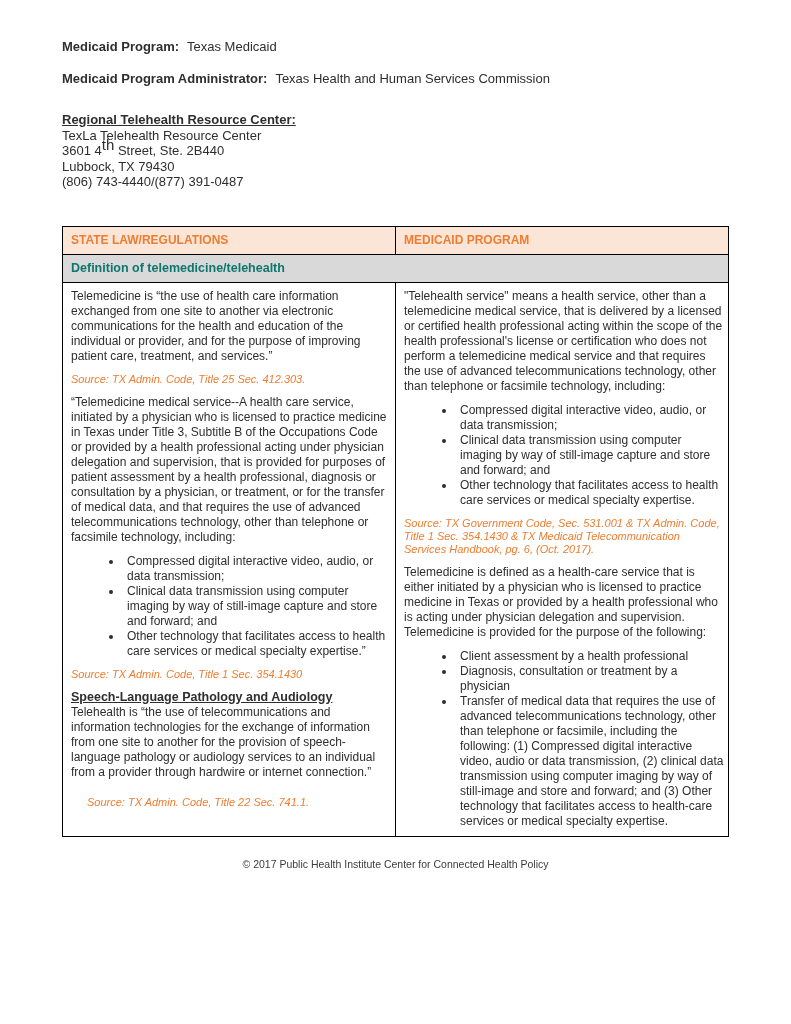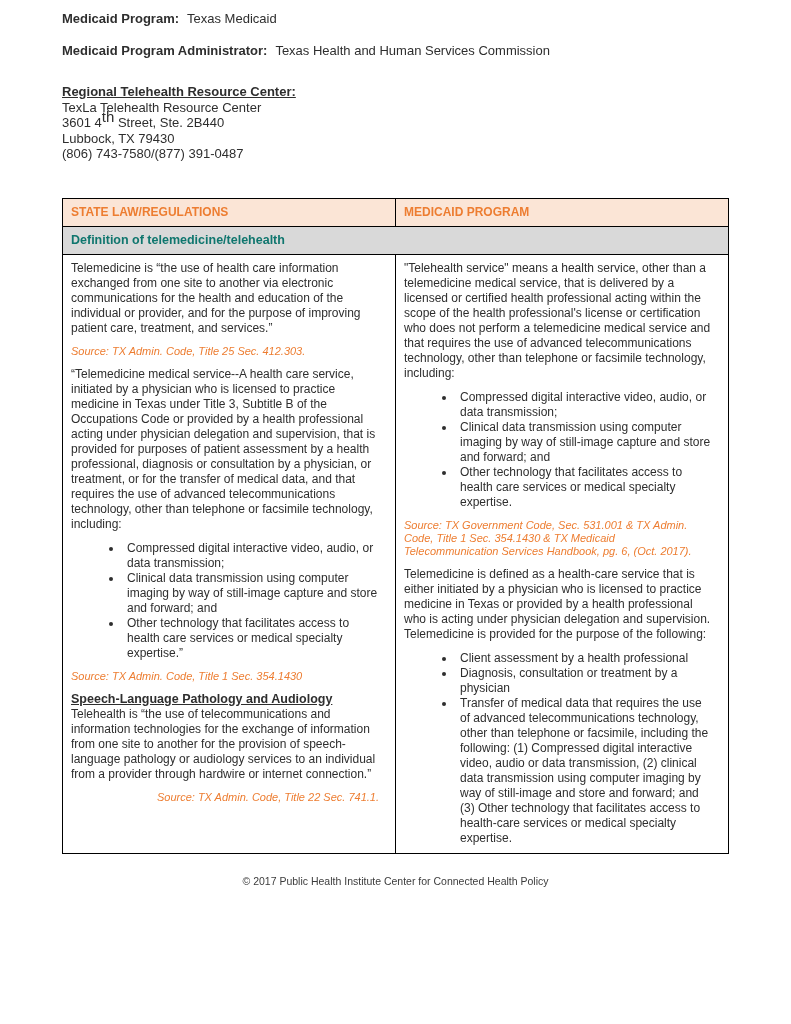--- a/index.html
+++ b/index.html
@@ -14,21 +14,21 @@
   body{
     width:791px;height:1024px;overflow:hidden;background:#ffffff;
     font-family:"Liberation Sans", sans-serif;color:var(--text);
   }
   .page{padding:0 62px;}
   .title{
     color:var(--accent);font-size:23px;font-weight:bold;
     margin:92px 0 0 0;line-height:1.1;
   }
   .field{font-size:13px;margin:0;line-height:16px;}
-  .field-1{margin-top:11px;}
+  .field-1{margin-top:39px;}
   .field-2{margin-top:16px;}
   .b{font-weight:bold;}
   .label-span{margin-right:8px;}
   .resource{margin-top:25px;font-size:13px;line-height:15.5px;}
   .resource-hdr{font-weight:bold;text-decoration:underline;}
   sup{font-size:15px;line-height:0;}
   table.policy{
     width:100%;border-collapse:collapse;margin-top:36px;
     font-size:12px;line-height:15px;table-layout:fixed;border-radius:12px;
   }
@@ -36,23 +36,23 @@
     border:1px solid var(--border);vertical-align:top;text-align:left;
   }
   th.colhead{
     background:var(--table-header-bg);color:var(--accent);
     font-size:12px;font-weight:bold;padding:6px 8px;width:50%;
   }
   .section-row td{
     background:var(--section-row-bg);font-weight:bold;color:#0f766e;
     padding:6px 8px;font-size:12.5px;
   }
-  td.cell{padding:6px 16px 7px 8px;}
+  td.cell{padding:6px 4px 7px 8px;}
   .blk{margin:0 0 9px 0;}
-  .blk-tight{margin:0;text-align:right;}
+  .blk-tight{margin:16px;}
   .src{
     color:var(--accent);font-style:italic;font-weight:normal;
     font-size:11px;line-height:13px;
   }
   ul.bullets{margin:0 0 9px 0;padding:0 0 0 52px;}
   ul.bullets li{margin:0;padding-left:4px;}
   ul.bullets-last{margin-bottom:0;}
   .subhead{
     font-weight:bold;text-decoration:underline;font-size:12.5px;margin:0;
   }
@@ -72,21 +72,21 @@
 
   <p class="field field-2">
     <span class="b label-span">Medicaid Program Administrator:</span><span>Texas Health and Human Services Commission</span>
   </p>
 
   <div class="resource">
     <div class="resource-hdr">Regional Telehealth Resource Center:</div>
     <div>TexLa Telehealth Resource Center</div>
     <div><span>3601 4</span><sup>th</sup><span> Street, Ste. 2B440</span></div>
     <div>Lubbock, TX 79430</div>
-    <div>(806) 743-7580/(877) 391-0487</div>
+    <div>(806) 743-4440/(877) 391-0487</div>
   </div>
 
   <table class="policy">
     <tbody>
         <tr>
       <th class="colhead">STATE LAW/REGULATIONS</th>
       <th class="colhead">MEDICAID PROGRAM</th>
     </tr>
     <tr class="section-row">
       <td colspan="2">Definition of telemedicine/telehealth</td>

